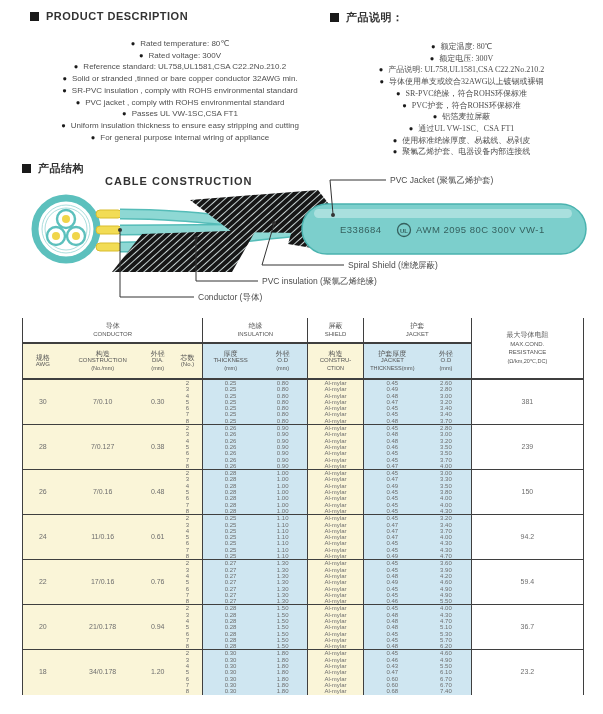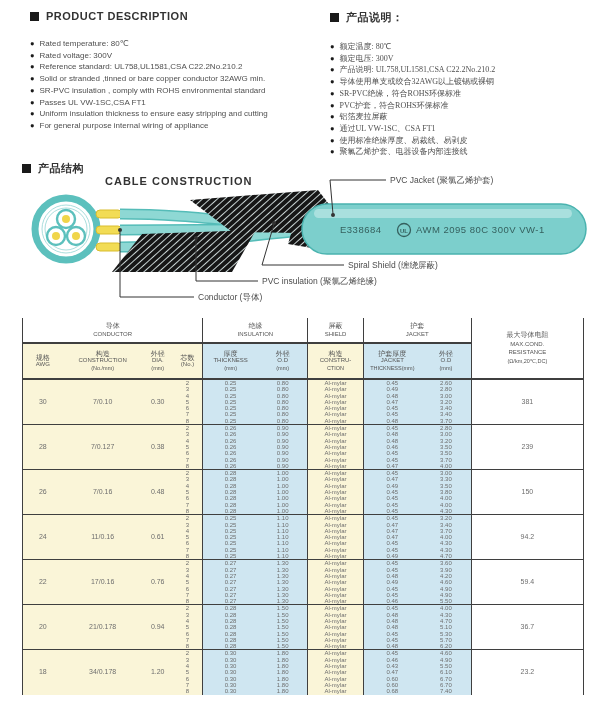--- a/index.html
+++ b/index.html
@@ -3,21 +3,21 @@
 <meta charset="utf-8">
 <style>
   html,body{margin:0;padding:0;}
   body{
     width:603px;height:714px;position:relative;overflow:hidden;
     background:#ffffff;color:#4c4c4c;
     font-family:"Liberation Sans","DejaVu Sans",sans-serif;
     -webkit-font-smoothing:antialiased;
   }
   .desc-row{display:flex;padding:10px 0 0 30px;height:148px;box-sizing:border-box;}
-  .desc-col{width:300px;}
+  .desc-col{width:300px;text-align:center;}
   .desc-col.zh{width:263px;font-family:Liberation Serif, serif;}
   .section-title{
     display:flex;align-items:center;gap:7px;margin:0;
     font-size:11px;font-weight:bold;color:#333;letter-spacing:0.5px;
   }
   .sq{width:9px;height:9px;background:#1a1a1a;display:inline-block;flex:0 0 auto;}
   ul.spec-list{list-style:none;margin:16px 0 0 0;padding:0;font-size:8px;line-height:11.7px;color:#4f4f4f;white-space:nowrap;}
   ul.spec-list li::before{content:"●";font-size:7.5px;margin-right:5px;color:#1a1a1a;}
   .construction-head{margin-left:22px;margin-top:2px;}
   .construction-head .en{margin-left:14px;font-weight:bold;font-size:11px;letter-spacing:1px;color:#333;margin-top:25px;}
@@ -55,20 +55,21 @@
     <h2 class="section-title">
       <span class="sq"></span>
       <span>PRODUCT DESCRIPTION</span>
     </h2>
     <ul class="spec-list" id="desc-en">
         <li>Rated temperature: 80℃</li>
         <li>Rated voltage: 300V</li>
         <li>Reference standard: UL758,UL1581,CSA C22.2No.210.2</li>
         <li>Solid or stranded ,tinned or bare copper conductor 32AWG min.</li>
         <li>SR-PVC insulation , comply with ROHS environmental standard</li>
+        <li>PVC jacket , comply with ROHS environmental standard</li>
         <li>Passes UL VW-1SC,CSA FT1</li>
         <li>Uniform insulation thickness to ensure easy stripping and cutting</li>
         <li>For general purpose internal wiring of appliance</li>
       </ul>
   </section>
   <section class="desc-col zh">
     <h2 class="section-title">
       <span class="sq"></span>
       <span>产品说明：</span>
     </h2>

